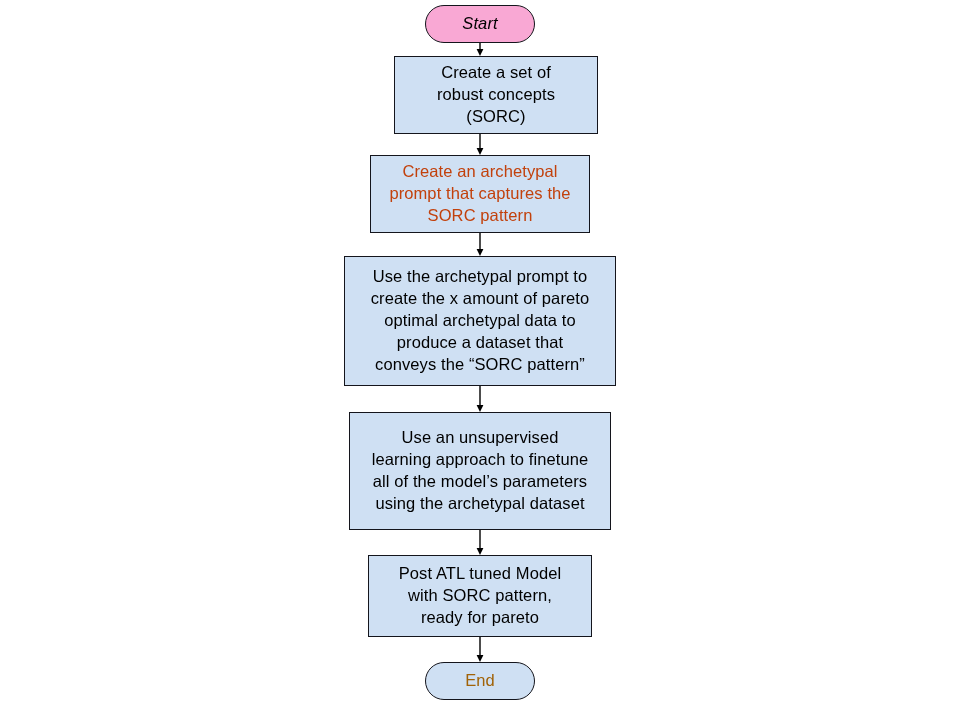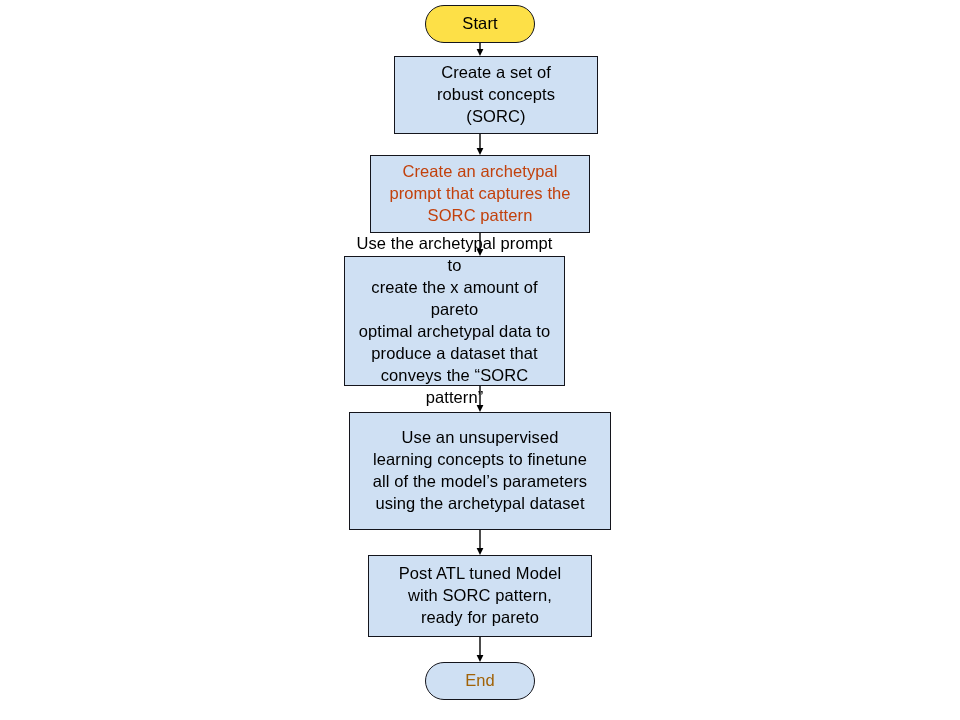--- a/index.html
+++ b/index.html
@@ -84,33 +84,33 @@
         <line x1="6" y1="0" x2="6" y2="19" stroke="#000000" stroke-width="1.4"></line>
         <polygon points="6,25 2.6,18 9.4,18" fill="#000000"></polygon>
       </svg>
     </div>
     <div class="connector" style="left: 474px; top: 637px; width: 12px; height: 25px;">
       <svg width="12" height="25" viewBox="0 0 12 25">
         <line x1="6" y1="0" x2="6" y2="19" stroke="#000000" stroke-width="1.4"></line>
         <polygon points="6,25 2.6,18 9.4,18" fill="#000000"></polygon>
       </svg>
     </div>
-    <div class="node terminal" style="left: 425px; top: 5px; width: 110px; height: 38px; background: #fde047; border-color: rgb(20, 21, 28); color: rgb(0, 0, 0);"><span class="node-label">Start</span></div>
+    <div class="node terminal" style="left: 425px; top: 5px; width: 110px; height: 38px; background: #f9a8d4; border-color: rgb(20, 21, 28); color: rgb(0, 0, 0); font-style: italic;"><span class="node-label">Start</span></div>
     <div class="node process" style="left: 394px; top: 56px; width: 204px; height: 78px; background: rgb(207, 224, 243); border-color: rgb(20, 21, 28); color: rgb(0, 0, 0);"><span class="node-label">Create a set of
 robust concepts
 (SORC)</span></div>
     <div class="node process" style="left: 370px; top: 155px; width: 220px; height: 78px; background: rgb(207, 224, 243); border-color: rgb(20, 21, 28); color: #c2410c; justify-content: center;"><span class="node-label">Create an archetypal
 prompt that captures the
 SORC pattern</span></div>
-    <div class="node process" style="left: 344px; top: 256px; width: 221px; height: 130px; background: rgb(207, 224, 243); border-color: rgb(20, 21, 28); color: rgb(0, 0, 0);"><span class="node-label">Use the archetypal prompt to
+    <div class="node process" style="left: 344px; top: 256px; width: 272px; height: 130px; background: rgb(207, 224, 243); border-color: rgb(20, 21, 28); color: rgb(0, 0, 0);"><span class="node-label">Use the archetypal prompt to
 create the x amount of pareto
 optimal archetypal data to
 produce a dataset that
 conveys the “SORC pattern”</span></div>
     <div class="node process" style="left: 349px; top: 412px; width: 262px; height: 118px; background: rgb(207, 224, 243); border-color: rgb(20, 21, 28); color: rgb(0, 0, 0);"><span class="node-label">Use an unsupervised
-learning concepts to finetune
+learning approach to finetune
 all of the model’s parameters
 using the archetypal dataset</span></div>
     <div class="node process" style="left: 368px; top: 555px; width: 224px; height: 82px; background: rgb(207, 224, 243); border-color: rgb(20, 21, 28); color: rgb(0, 0, 0);"><span class="node-label">Post ATL tuned Model
 with SORC pattern,
 ready for pareto</span></div>
     <div class="node terminal" style="left: 425px; top: 662px; width: 110px; height: 38px; background: rgb(207, 224, 243); border-color: rgb(20, 21, 28); color: #a16207;"><span class="node-label">End</span></div>
   </div>
 
 </body></html>

